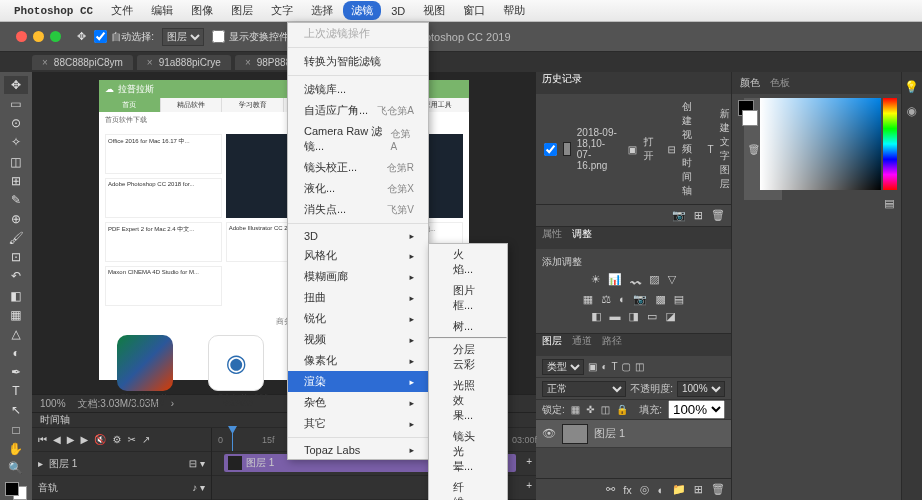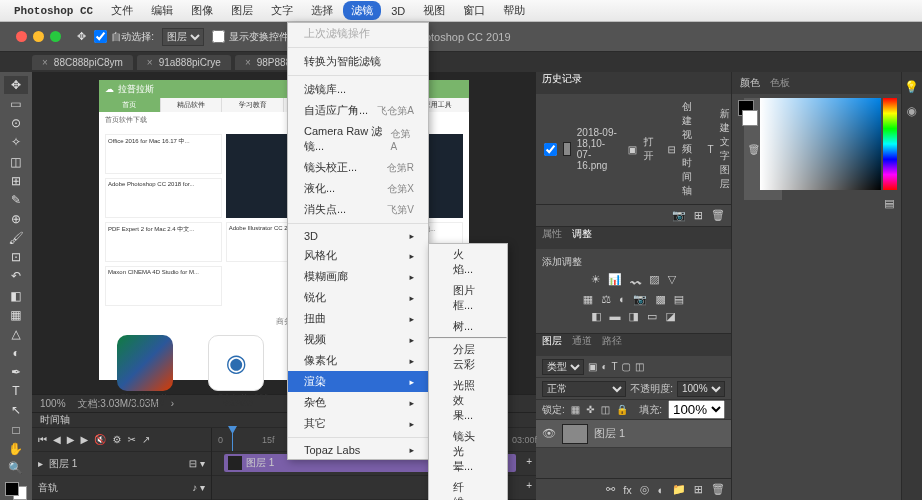--- a/index.html
+++ b/index.html
@@ -163,24 +163,24 @@
   <div class="mr arr">
       <span>3D</span>
     </div>
   <div class="mr arr">
       <span>风格化</span>
     </div>
   <div class="mr arr">
       <span>模糊画廊</span>
     </div>
   <div class="mr arr">
+      <span>扭曲</span>
+    </div>
+  <div class="mr arr">
       <span>锐化</span>
-    </div>
-  <div class="mr arr">
-      <span>扭曲</span>
     </div>
   <div class="mr arr">
       <span>视频</span>
     </div>
   <div class="mr arr">
       <span>像素化</span>
     </div>
   <div class="mr arr hov">
       <span>渲染</span>
     </div>

